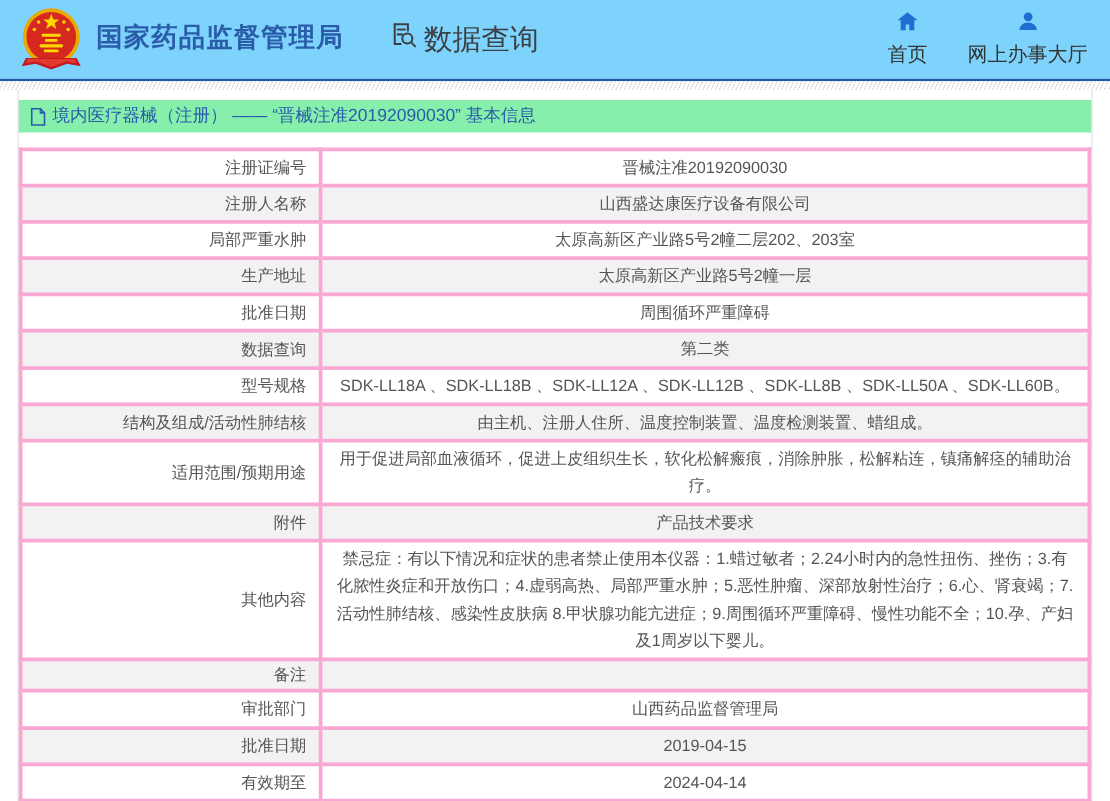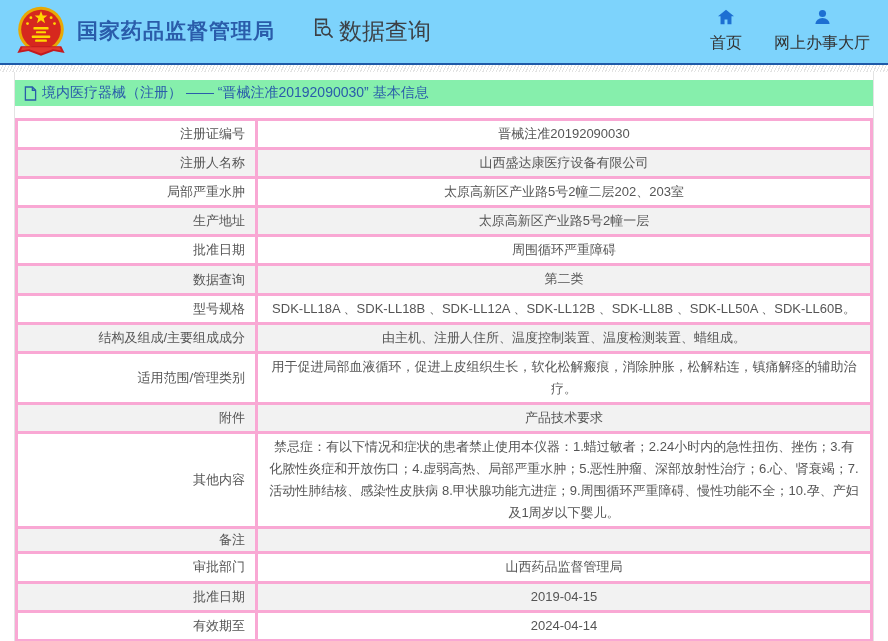--- a/index.html
+++ b/index.html
@@ -140,25 +140,25 @@
   </tr>
         <tr>
     <td class="label-cell"><span>数据查询</span></td>
     <td class="value-cell"><span>第二类</span></td>
   </tr>
         <tr>
     <td class="label-cell"><span>型号规格</span></td>
     <td class="value-cell"><span>SDK-LL18A 、SDK-LL18B 、SDK-LL12A 、SDK-LL12B 、SDK-LL8B 、SDK-LL50A 、SDK-LL60B。</span></td>
   </tr>
         <tr>
-    <td class="label-cell"><span>结构及组成/主要组成成分</span></td>
+    <td class="label-cell"><span>结构及组成/活动性肺结核</span></td>
     <td class="value-cell"><span>由主机、注册人住所、温度控制装置、温度检测装置、蜡组成。</span></td>
   </tr>
         <tr>
-    <td class="label-cell"><span>适用范围/管理类别</span></td>
+    <td class="label-cell"><span>适用范围/预期用途</span></td>
     <td class="value-cell"><span>用于促进局部血液循环，促进上皮组织生长，软化松解瘢痕，消除肿胀，松解粘连，镇痛解痉的辅助治疗。</span></td>
   </tr>
         <tr>
     <td class="label-cell"><span>附件</span></td>
     <td class="value-cell"><span>产品技术要求</span></td>
   </tr>
         <tr>
     <td class="label-cell"><span>其他内容</span></td>
     <td class="value-cell"><span>禁忌症：有以下情况和症状的患者禁止使用本仪器：1.蜡过敏者；2.24小时内的急性扭伤、挫伤；3.有化脓性炎症和开放伤口；4.虚弱高热、局部严重水肿；5.恶性肿瘤、深部放射性治疗；6.心、肾衰竭；7.活动性肺结核、感染性皮肤病 8.甲状腺功能亢进症；9.周围循环严重障碍、慢性功能不全；10.孕、产妇及1周岁以下婴儿。</span></td>
   </tr>

